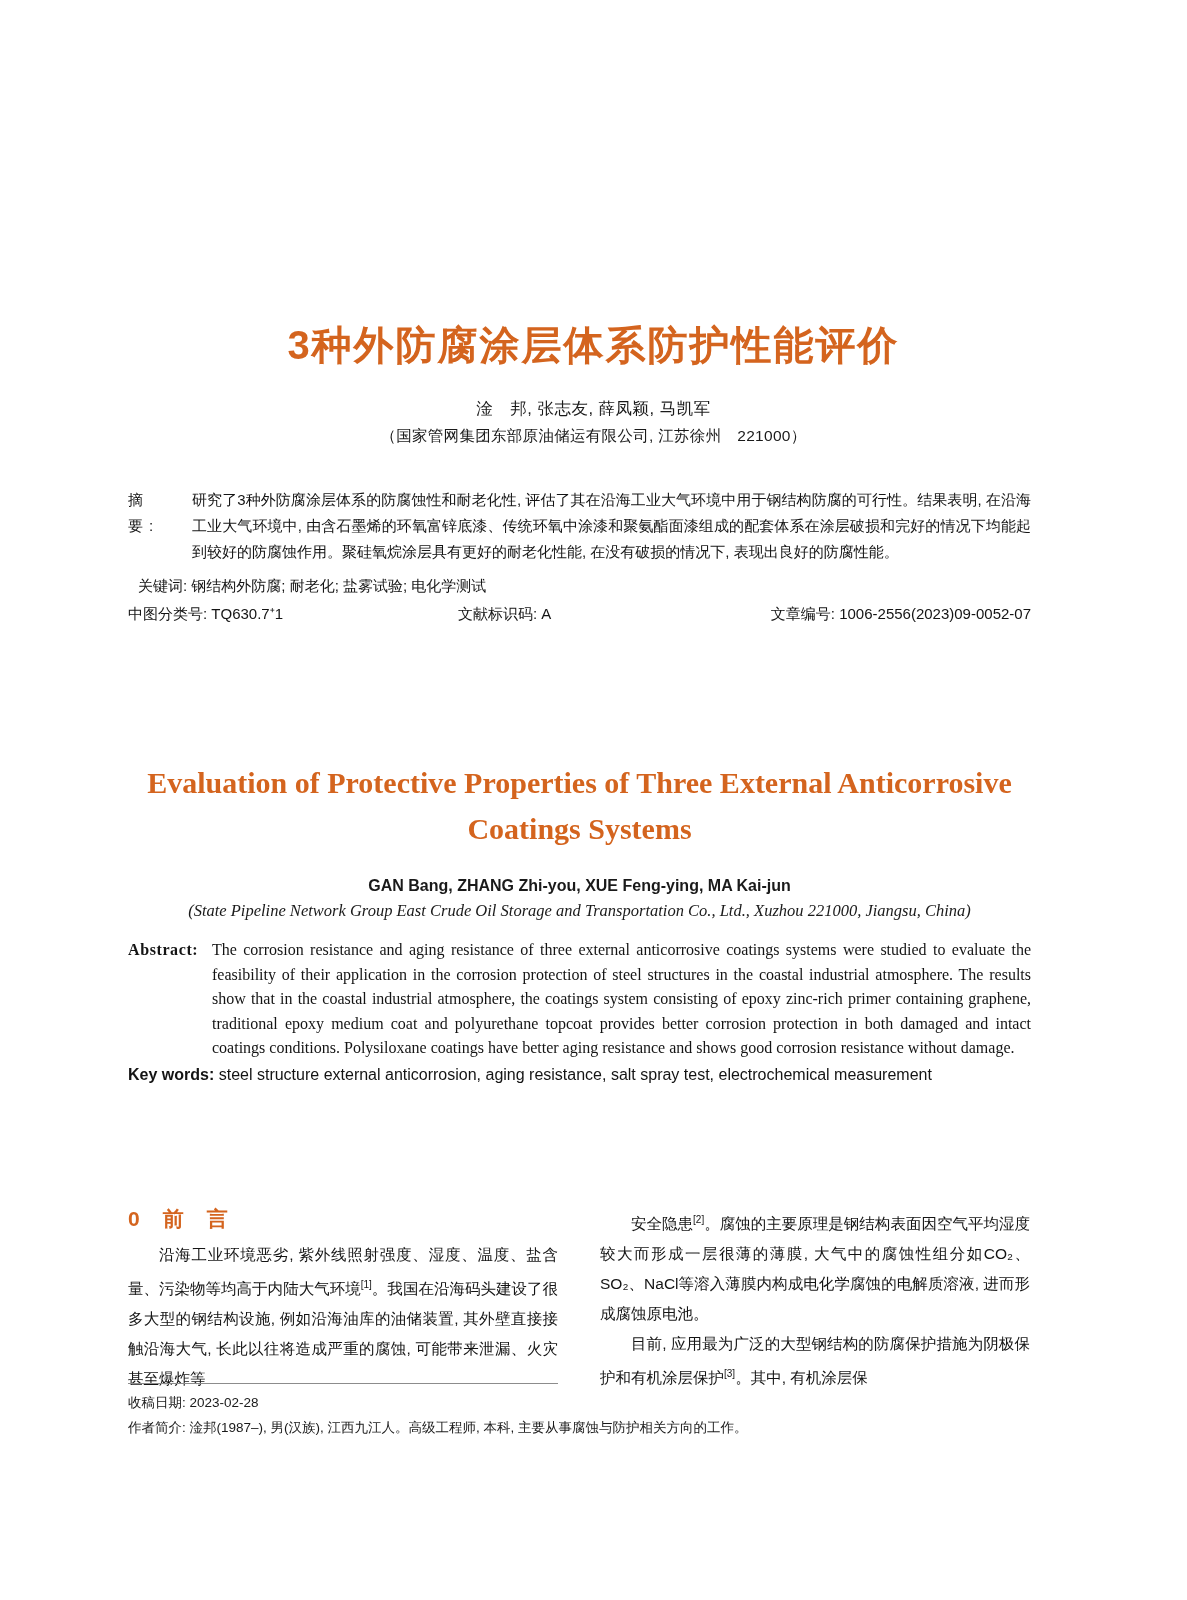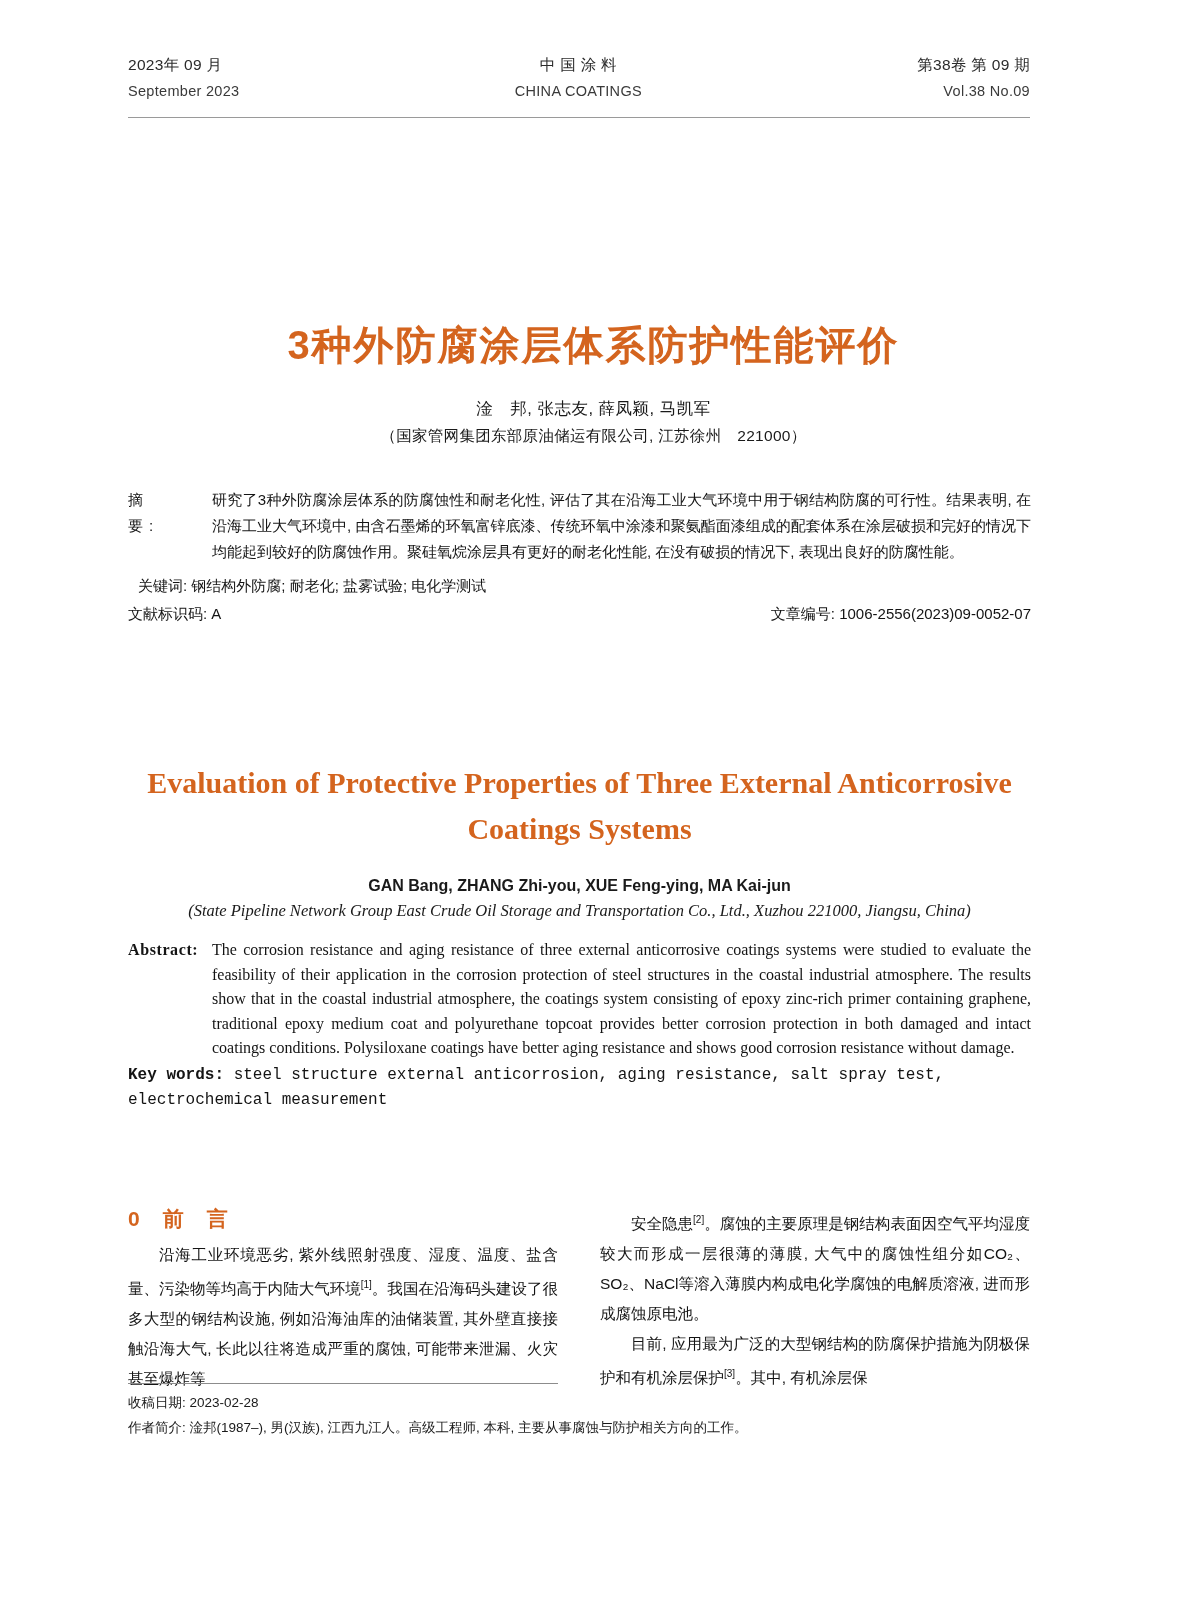--- a/index.html
+++ b/index.html
@@ -92,21 +92,21 @@
     line-height: 26px;
     color: #141414;
     text-align: justify;
   }
   .cn-abstract .lbl {
     float: left;
     width: 56px;
     letter-spacing: 6px;
   }
   .cn-abstract .body {
-    margin-left: 84px;
+    margin-left: 64px;
     display: block;
   }
   .cn-keywords {
     position: absolute;
     top: 573px;
     left: 128px;
     width: 903px;
     font-size: 15px;
     line-height: 26px;
     color: #141414;
@@ -184,21 +184,21 @@
     float: left;
     font-weight: bold;
     letter-spacing: 0.6px;
   }
   .en-abstract .body { margin-left: 84px; display: block; }
   .en-keywords {
     position: absolute;
     top: 1063px;
     left: 128px;
     width: 903px;
-    font-family: Liberation Mono, monospace;
+    font-family: Liberation Sans, sans-serif;
     font-size: 16px;
     line-height: 24.5px;
     color: #141414;
   }
   .en-keywords .lbl { font-weight: bold; }
 
   
   .sec-heading {
     position: absolute;
     top: 1205px;
@@ -267,45 +267,32 @@
   }
   .footer .labels { display: flex; flex-direction: column; }
   .footer .l-cn { font-size: 15px; font-weight: bold; color: #1a1a1a; }
   .footer .l-en { font-size: 10.5px; color: #3a3a3a; font-family: "Liberation Serif", serif; }
 </style>
 </head>
 <body>
 
 <div class="page">
 
-  <div class="runhead">
-    <div class="col left">
-      <span class="cn">2023年 09 月</span>
-      <span class="en">September 2023</span>
-    </div>
-    <div class="col center">
-      <span class="cn">中 国 涂 料</span>
-      <span class="en">CHINA COATINGS</span>
-    </div>
-    <div class="col right">
-      <span class="cn">第38卷 第 09 期</span>
-      <span class="en">Vol.38  No.09</span>
-    </div>
-  </div>
 
   <div class="cn-title">3种外防腐涂层体系防护性能评价</div>
   <div class="cn-authors">淦　邦, 张志友, 薛凤颖, 马凯军</div>
   <div class="cn-affil">（国家管网集团东部原油储运有限公司, 江苏徐州　221000）</div>
 
   <div class="cn-abstract">
     <span class="lbl">摘　要:</span>
     <span class="body">研究了3种外防腐涂层体系的防腐蚀性和耐老化性, 评估了其在沿海工业大气环境中用于钢结构防腐的可行性。结果表明, 在沿海工业大气环境中, 由含石墨烯的环氧富锌底漆、传统环氧中涂漆和聚氨酯面漆组成的配套体系在涂层破损和完好的情况下均能起到较好的防腐蚀作用。聚硅氧烷涂层具有更好的耐老化性能, 在没有破损的情况下, 表现出良好的防腐性能。</span>
   </div>
   <div class="cn-keywords">关键词: 钢结构外防腐; 耐老化; 盐雾试验; 电化学测试</div>
   <div class="cn-meta">
+    <span class="m1">中图分类号: TQ630.7⁺1</span>
     <span class="m2">文献标识码: A</span>
     <span class="m3">文章编号: 1006-2556(2023)09-0052-07</span>
   </div>
 
   <div class="en-title">Evaluation of Protective Properties of Three External Anticorrosive Coatings Systems</div>
   <div class="en-authors">GAN Bang, ZHANG Zhi-you, XUE Feng-ying, MA Kai-jun</div>
   <div class="en-affil">(State Pipeline Network Group East Crude Oil Storage and Transportation Co., Ltd., Xuzhou 221000, Jiangsu, China)</div>
   <div class="en-abstract">
     <span class="lbl">Abstract:</span>
     <span class="body">The corrosion resistance and aging resistance of three external anticorrosive coatings systems were studied to evaluate the feasibility of their application in the corrosion protection of steel structures in the coastal industrial atmosphere. The results show that in the coastal industrial atmosphere, the coatings system consisting of epoxy zinc-rich primer containing graphene, traditional epoxy medium coat and polyurethane topcoat provides better corrosion protection in both damaged and intact coatings conditions. Polysiloxane coatings have better aging resistance and shows good corrosion resistance without damage.</span>

